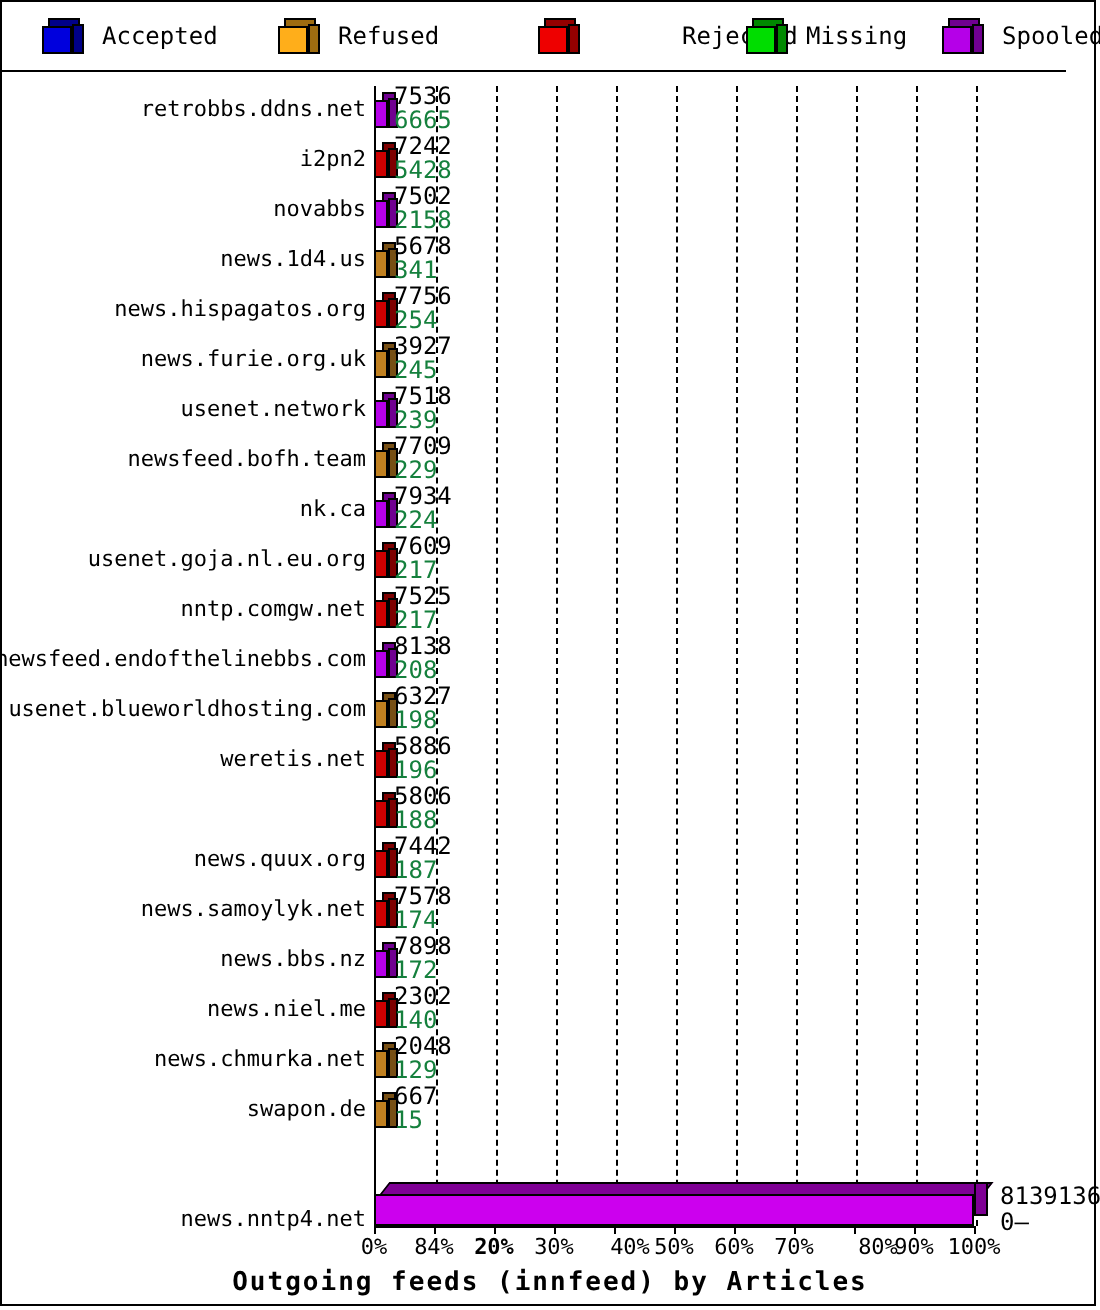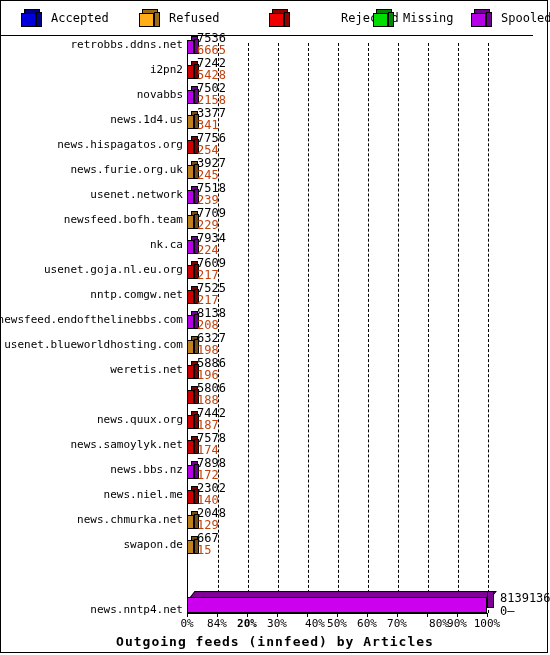--- a/index.html
+++ b/index.html
@@ -51,21 +51,21 @@
   .gridline{
     position:absolute;top:0;bottom:0;width:0;
     border-left:1px dashed #000;
   }
   #axis-bottom{
     position:absolute;left:186px;top:612px;width:300px;height:0;
     border-top:1px solid #000;
   }
 
   
-  #rows{position:absolute;left:0;top:32px;width:548px;}
+  #rows{position:absolute;left:0;top:42px;width:548px;}
   .row{position:relative;height:25px;}
   .row-label{
     position:absolute;right:366px;top:5px;
     font-size:11px;color:#000;white-space:nowrap;text-align:right;
   }
   .row-bar{
     position:absolute;left:186px;top:3px;height:19px;
   }
   .bar-face{
     position:absolute;left:0;top:4px;height:14px;
@@ -78,21 +78,21 @@
   .bar-side{
     position:absolute;top:3px;width:5px;height:15px;
     border:1px solid #000;box-sizing:border-box;
   }
   .row-val-top{
     position:absolute;left:196px;top:-2px;
     font-size:12px;color:#000;white-space:nowrap;
   }
   .row-val-bot{
     position:absolute;left:196px;top:10px;
-    font-size:12px;color:#c2410c;white-space:nowrap;
+    font-size:12px;color:#15803d;white-space:nowrap;
   }
 
   
   #total-row{position:absolute;left:0;top:588px;width:548px;height:26px;}
   #total-label{
     position:absolute;right:366px;top:14px;
     font-size:11px;color:#000;white-space:nowrap;text-align:right;
   }
   #total-bar-face{
     position:absolute;left:186px;top:8px;width:300px;height:16px;
@@ -225,21 +225,21 @@
         <div class="row-val-top">7502</div>
         <div class="row-val-bot">2158</div>
       </div>
       <div class="row">
         <div class="row-label">news.1d4.us</div>
         <div class="row-bar" style="width: 13px;">
           <div class="bar-top" style="background:#774f14;left:4px;width:7px;"></div>
           <div class="bar-side" style="background:#774f14;left:7px;"></div>
           <div class="bar-face" style="background:#c08020;width:7px;"></div>
         </div>
-        <div class="row-val-top">3377</div>
+        <div class="row-val-top">5678</div>
         <div class="row-val-bot">341</div>
       </div>
       <div class="row">
         <div class="row-label">news.hispagatos.org</div>
         <div class="row-bar" style="width: 13px;">
           <div class="bar-top" style="background:#7e0000;left:4px;width:7px;"></div>
           <div class="bar-side" style="background:#7e0000;left:7px;"></div>
           <div class="bar-face" style="background:#cc0000;width:7px;"></div>
         </div>
         <div class="row-val-top">7756</div>

